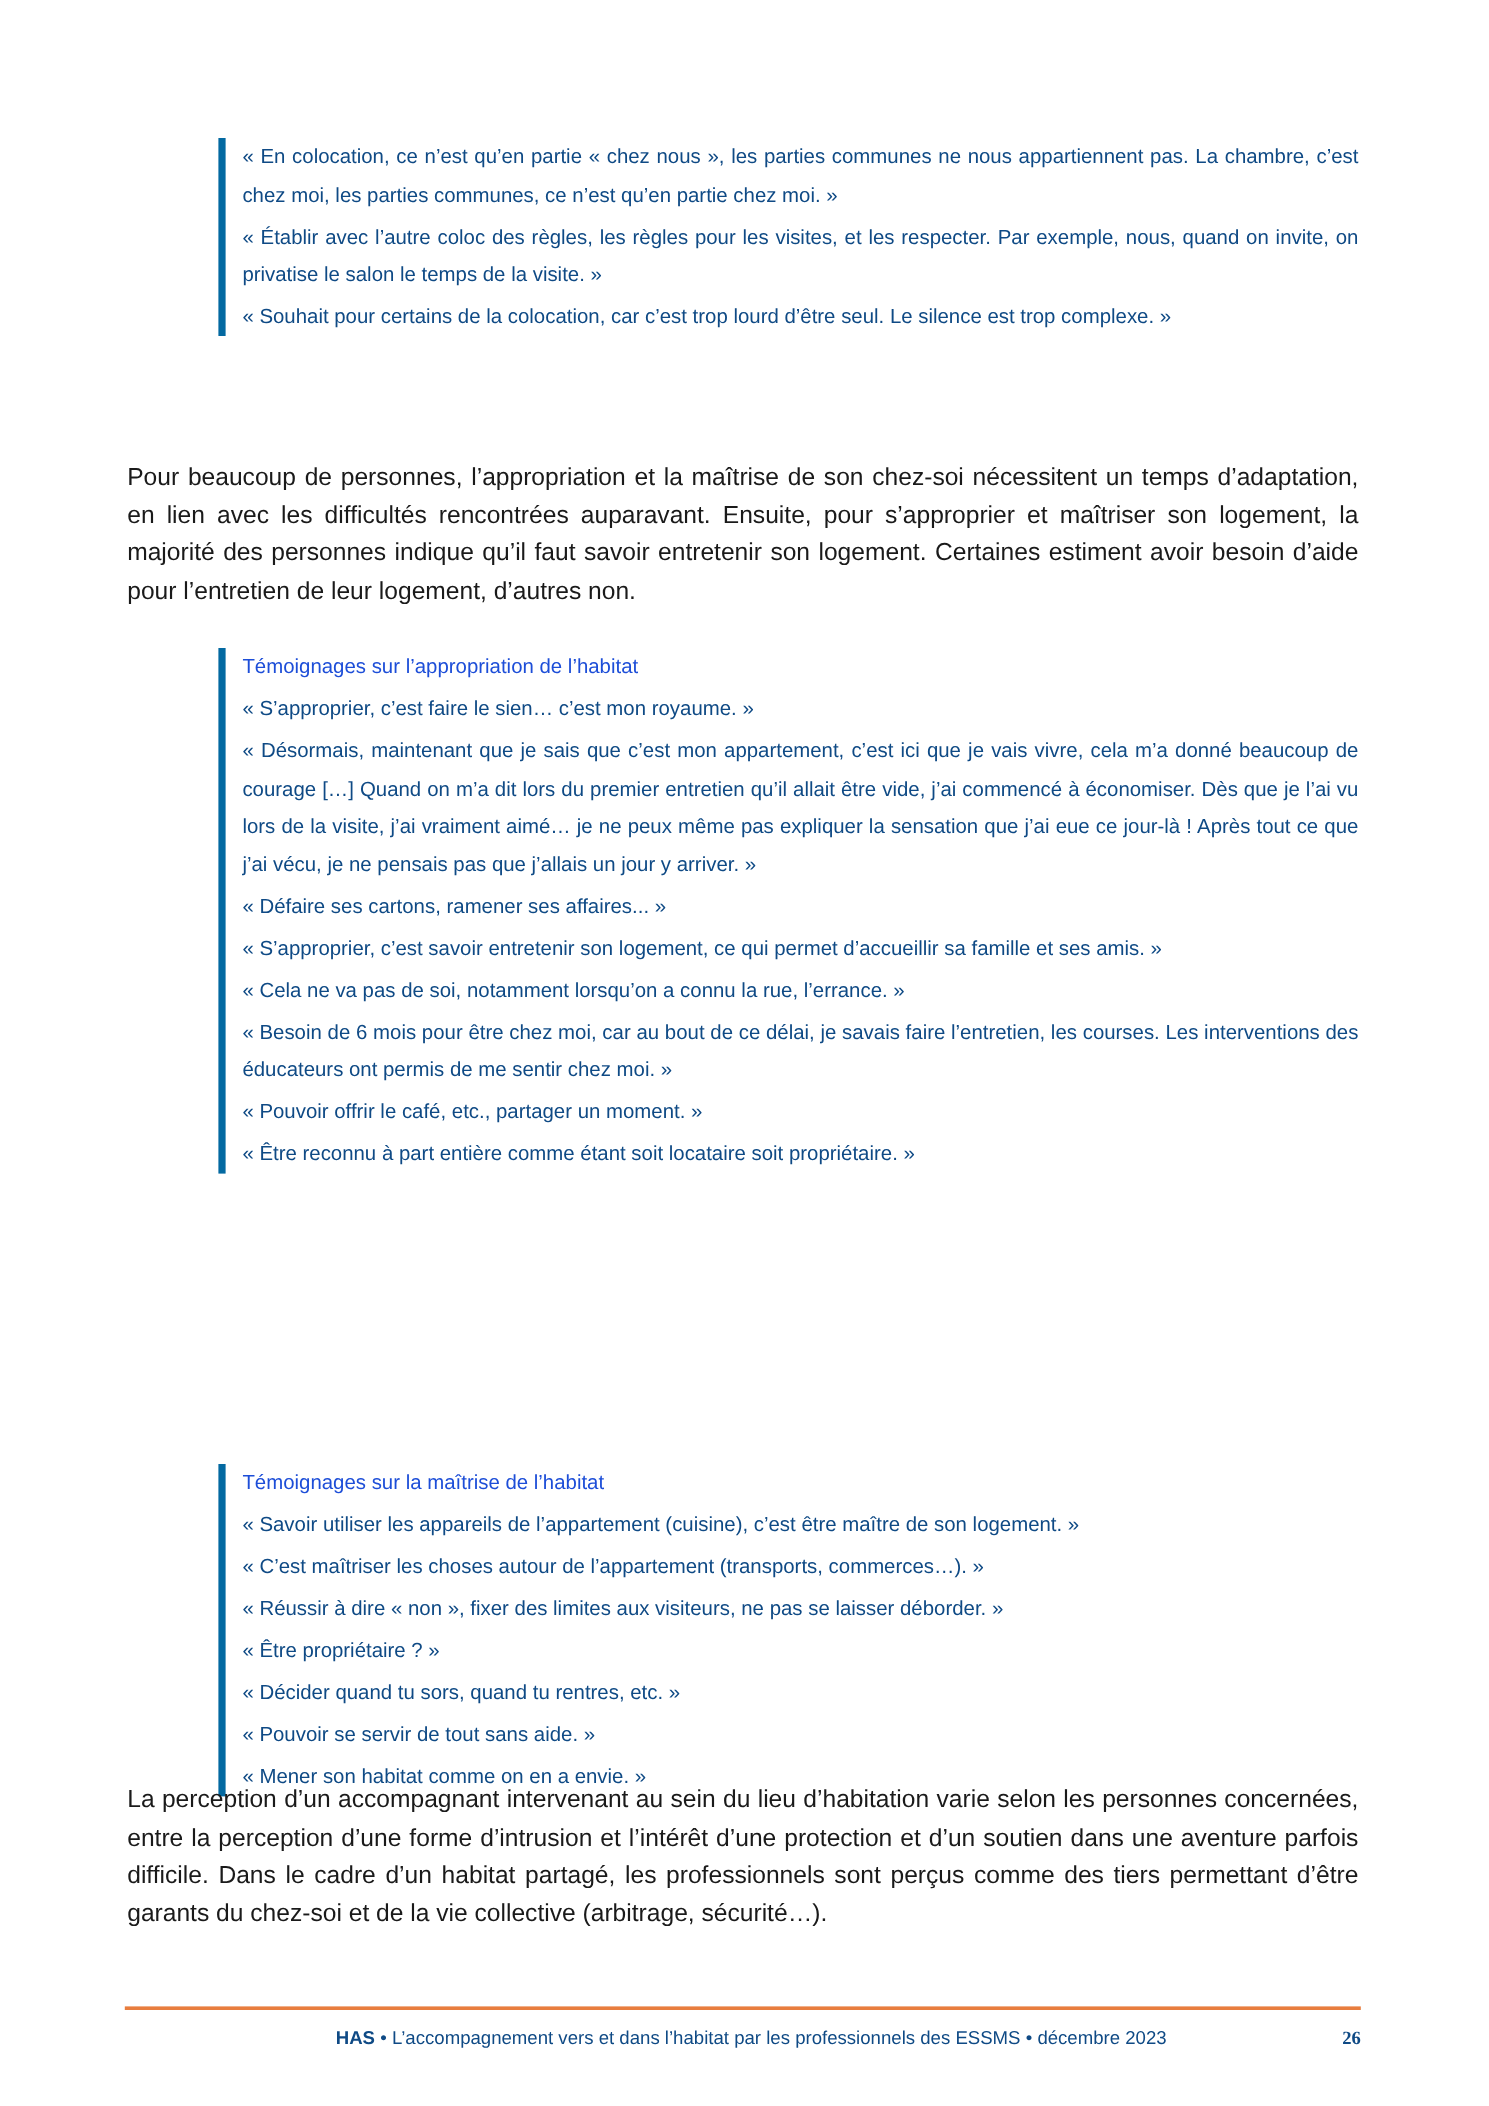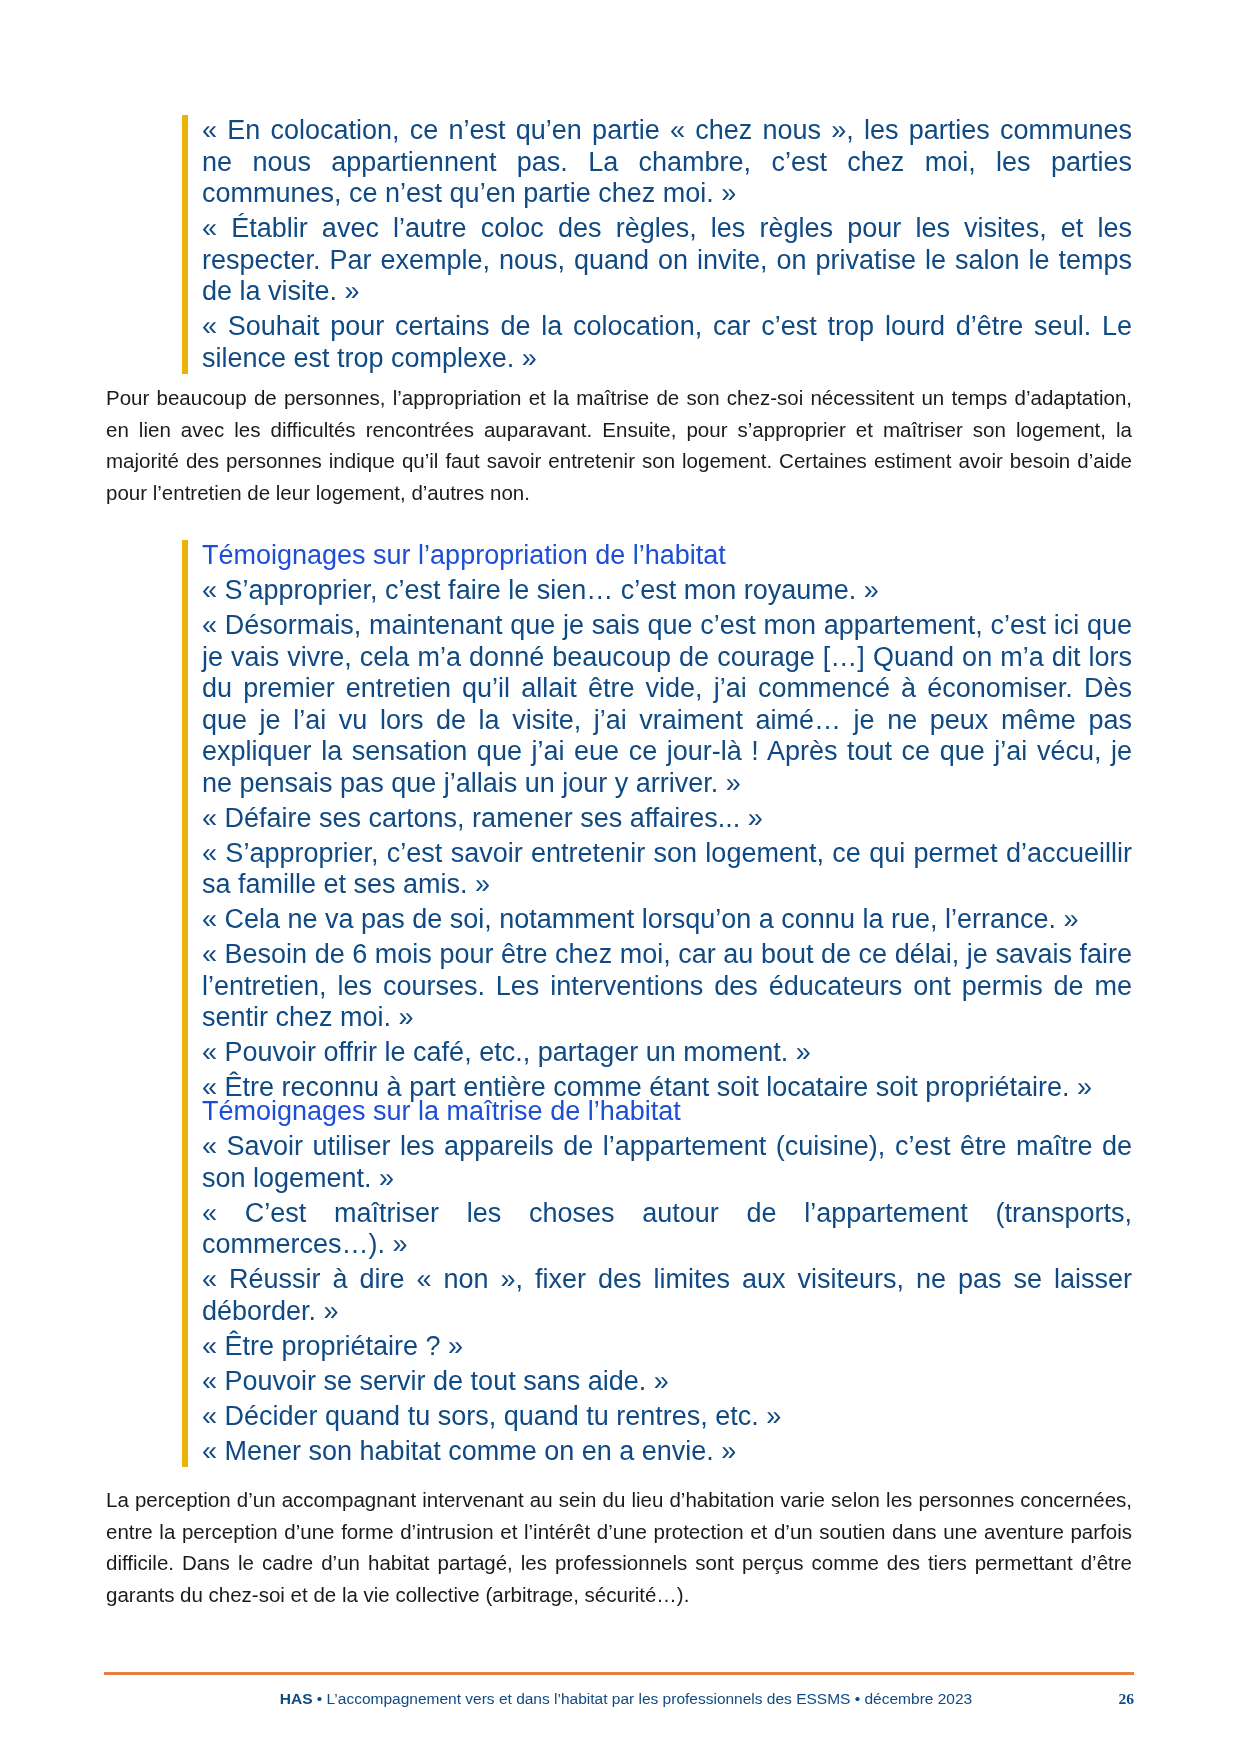--- a/index.html
+++ b/index.html
@@ -4,25 +4,25 @@
 <style>
   html, body { margin: 0; padding: 0; background: #ffffff; }
   body { width: 1241px; height: 1755px; position: relative; overflow: hidden;
          font-family: "Liberation Sans", sans-serif; }
   .page { position: absolute; left: 0; top: 0; width: 1241px; height: 1755px; }
 
   .quote-block {
     position: absolute;
     left: 182px;
     width: 950px;
-    border-left: 6px solid #eab308;
+    border-left: 6px solid #0369a1;
     padding-left: 14px;
     box-sizing: border-box;
     color: #0f4a85;
-    font-size: 27px;
+    font-size: 17px;
     line-height: 31.5px;
   }
   .quote-block p {
     margin: 0 0 3.5px 0;
     text-align: justify;
   }
   .quote-block p.last { margin-bottom: 0; }
   .quote-block .heading {
     font-weight: normal;
     color: #1d4ed8;
@@ -86,28 +86,28 @@
     <p>« S’approprier, c’est faire le sien… c’est mon royaume. »</p>
     <p>« Désormais, maintenant que je sais que c’est mon appartement, c’est ici que je vais vivre, cela m’a donné beaucoup de courage […] Quand on m’a dit lors du premier entretien qu’il allait être vide, j’ai commencé à économiser. Dès que je l’ai vu lors de la visite, j’ai vraiment aimé… je ne peux même pas expliquer la sensation que j’ai eue ce jour-là ! Après tout ce que j’ai vécu, je ne pensais pas que j’allais un jour y arriver. »</p>
     <p>« Défaire ses cartons, ramener ses affaires... »</p>
     <p>« S’approprier, c’est savoir entretenir son logement, ce qui permet d’accueillir sa famille et ses amis. »</p>
     <p>« Cela ne va pas de soi, notamment lorsqu’on a connu la rue, l’errance. »</p>
     <p>« Besoin de 6 mois pour être chez moi, car au bout de ce délai, je savais faire l’entretien, les courses. Les interventions des éducateurs ont permis de me sentir chez moi. »</p>
     <p>« Pouvoir offrir le café, etc., partager un moment. »</p>
     <p class="last">« Être reconnu à part entière comme étant soit locataire soit propriétaire. »</p>
   </div>
 
-  <div class="quote-block" style="top:1096px;">
+  <div class="quote-block" style="top:1220px;">
     <div class="heading">Témoignages sur la maîtrise de l’habitat</div>
     <p>« Savoir utiliser les appareils de l’appartement (cuisine), c’est être maître de son logement. »</p>
     <p>« C’est maîtriser les choses autour de l’appartement (transports, commerces…). »</p>
     <p>« Réussir à dire « non », fixer des limites aux visiteurs, ne pas se laisser déborder. »</p>
     <p>« Être propriétaire ? »</p>
+    <p>« Décider quand tu sors, quand tu rentres, etc. »</p>
     <p>« Pouvoir se servir de tout sans aide. »</p>
-    <p>« Décider quand tu sors, quand tu rentres, etc. »</p>
     <p class="last">« Mener son habitat comme on en a envie. »</p>
   </div>
 
   <p class="body-para" style="top:1484px;">La perception d’un accompagnant intervenant au sein du lieu d’habitation varie selon les personnes concernées, entre la perception d’une forme d’intrusion et l’intérêt d’une protection et d’un soutien dans une aventure parfois difficile. Dans le cadre d’un habitat partagé, les professionnels sont perçus comme des tiers permettant d’être garants du chez-soi et de la vie collective (arbitrage, sécurité…).</p>
 
   <div class="footer-rule"></div>
   <div class="footer-text">
     <span class="has">HAS</span><span> • </span><span>L’accompagnement vers et dans l’habitat par les professionnels des ESSMS</span><span> • </span><span>décembre 2023</span>
   </div>
   <div class="page-num">26</div>

